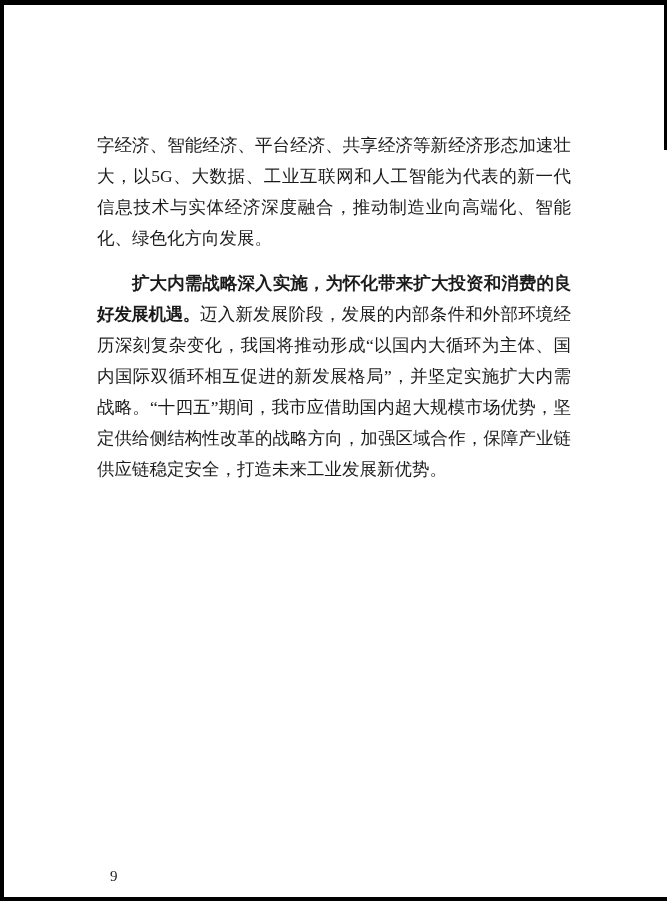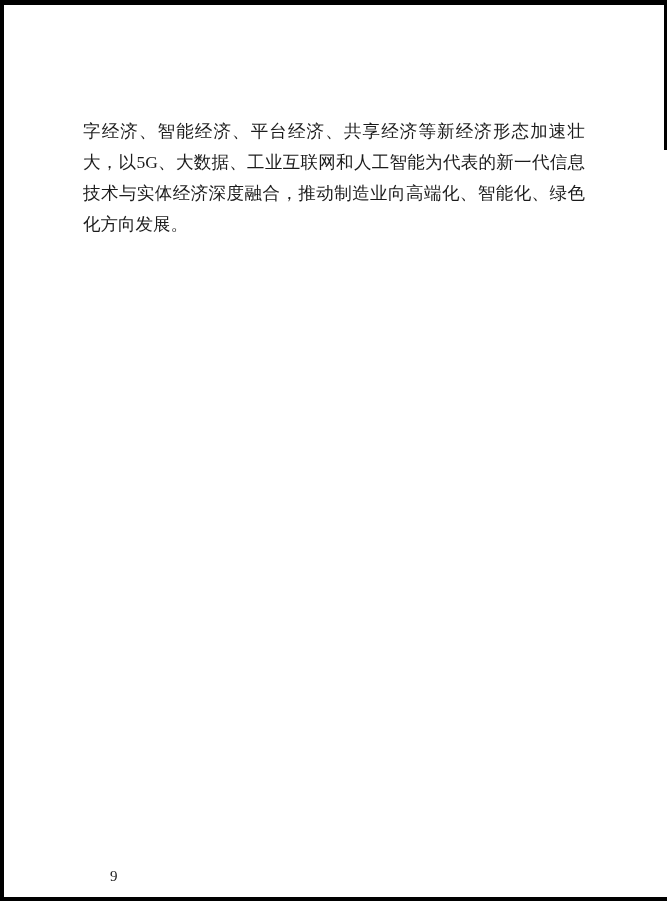--- a/index.html
+++ b/index.html
@@ -27,21 +27,21 @@
     left: 83px;
     top: 116px;
     width: 502px;
     font-size: 17.5px;
     line-height: 31px;
     color: #1b1b1b;
     text-align: justify;
     text-justify: inter-ideograph;
   }
   .para {
-    margin: 0;
+    margin: 14px;
     padding: 0;
     text-indent: 2em;
   }
   .para.continuation {
     text-indent: 0;
   }
   .lead {
     font-family: "Liberation Sans", "DejaVu Sans", sans-serif;
     font-weight: bold;
     letter-spacing: -0.5px;
@@ -61,17 +61,18 @@
 <div class="page">
   <div class="edge edge-top"></div>
   <div class="edge edge-left"></div>
   <div class="edge edge-bottom"></div>
   <div class="edge edge-right"></div>
 
   <div class="content">
     <p class="para continuation"><span class="lead"></span><span>字经济、智能经济、平台经济、共享经济等新经济形态加速壮大，以5G、大数据、工业互联网和人工智能为代表的新一代信息技术与实体经济深度融合，推动制造业向高端化、智能化、绿色化方向发展。</span></p>
 
 
+    <p class="para"><span class="lead">扩大内需战略深入实施，为怀化带来扩大投资和消费的良好发展机遇。</span><span>迈入新发展阶段，发展的内部条件和外部环境经历深刻复杂变化，我国将推动形成“以国内大循环为主体、国内国际双循环相互促进的新发展格局”，并坚定实施扩大内需战略。“十四五”期间，我市应借助国内超大规模市场优势，坚定供给侧结构性改革的战略方向，加强区域合作，保障产业链供应链稳定安全，打造未来工业发展新优势。</span></p>
 
   </div>
 
   <div class="page-number">9</div>
 </div>
 
 </body></html>

